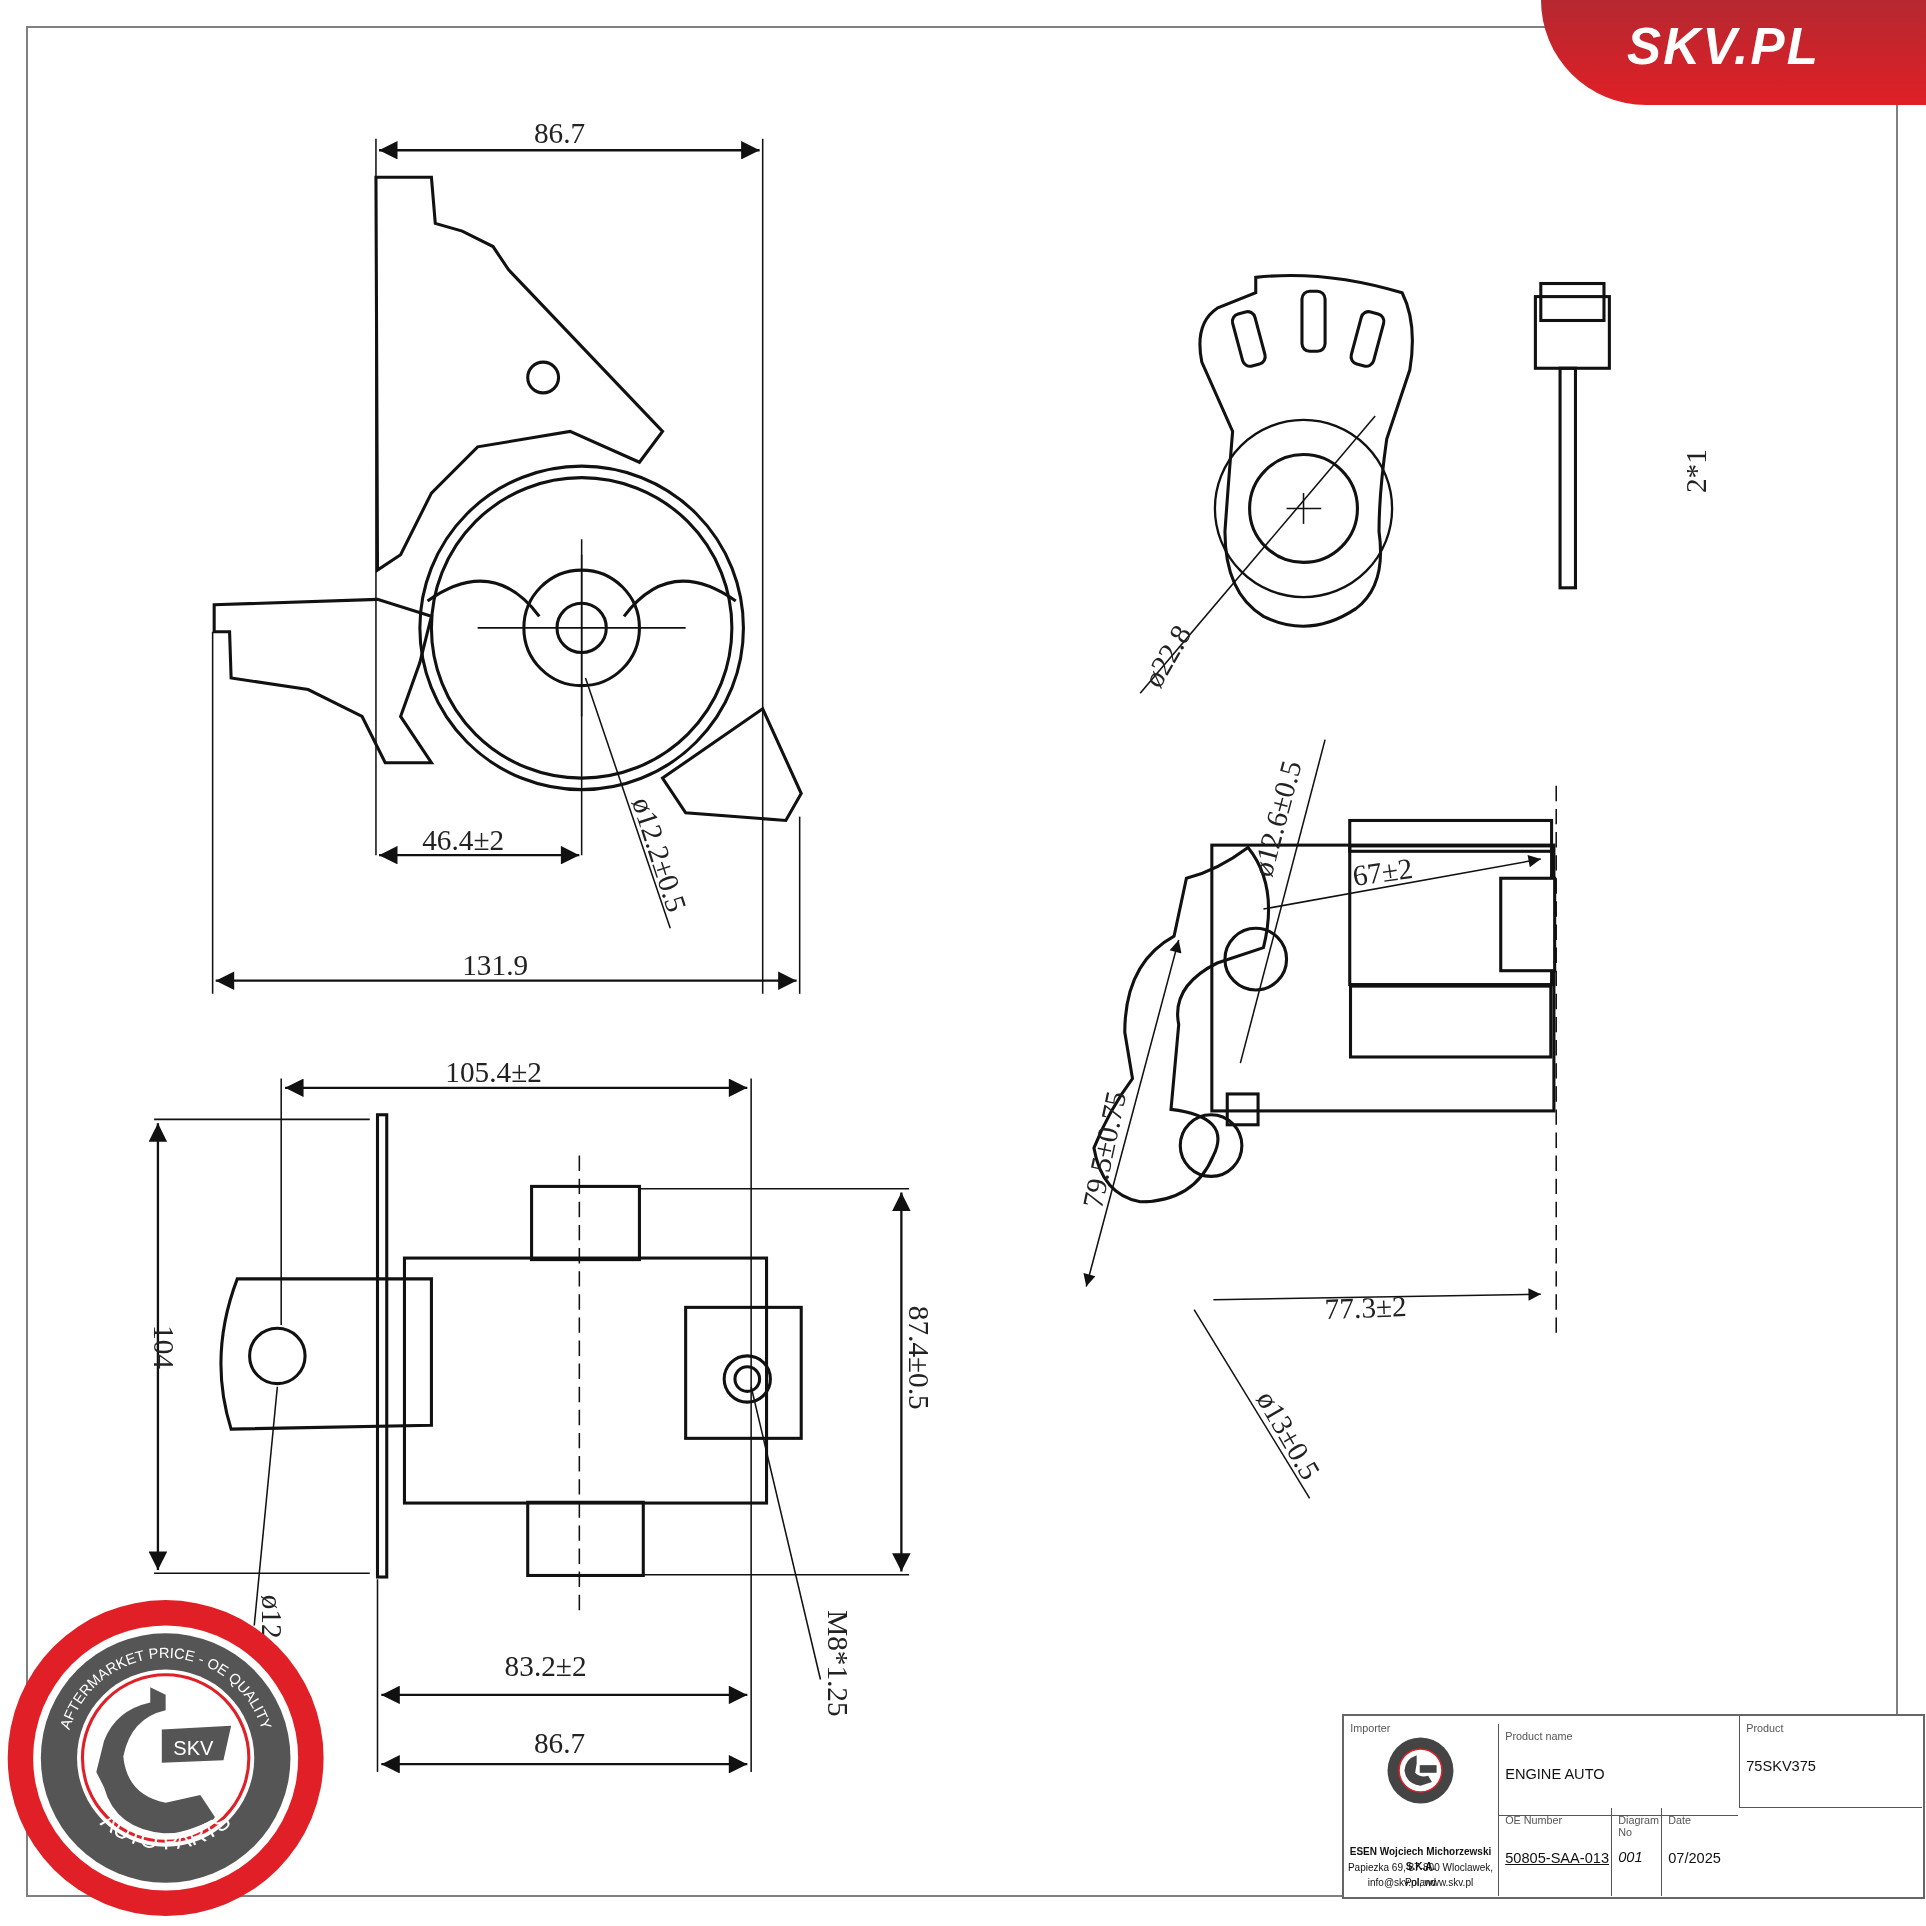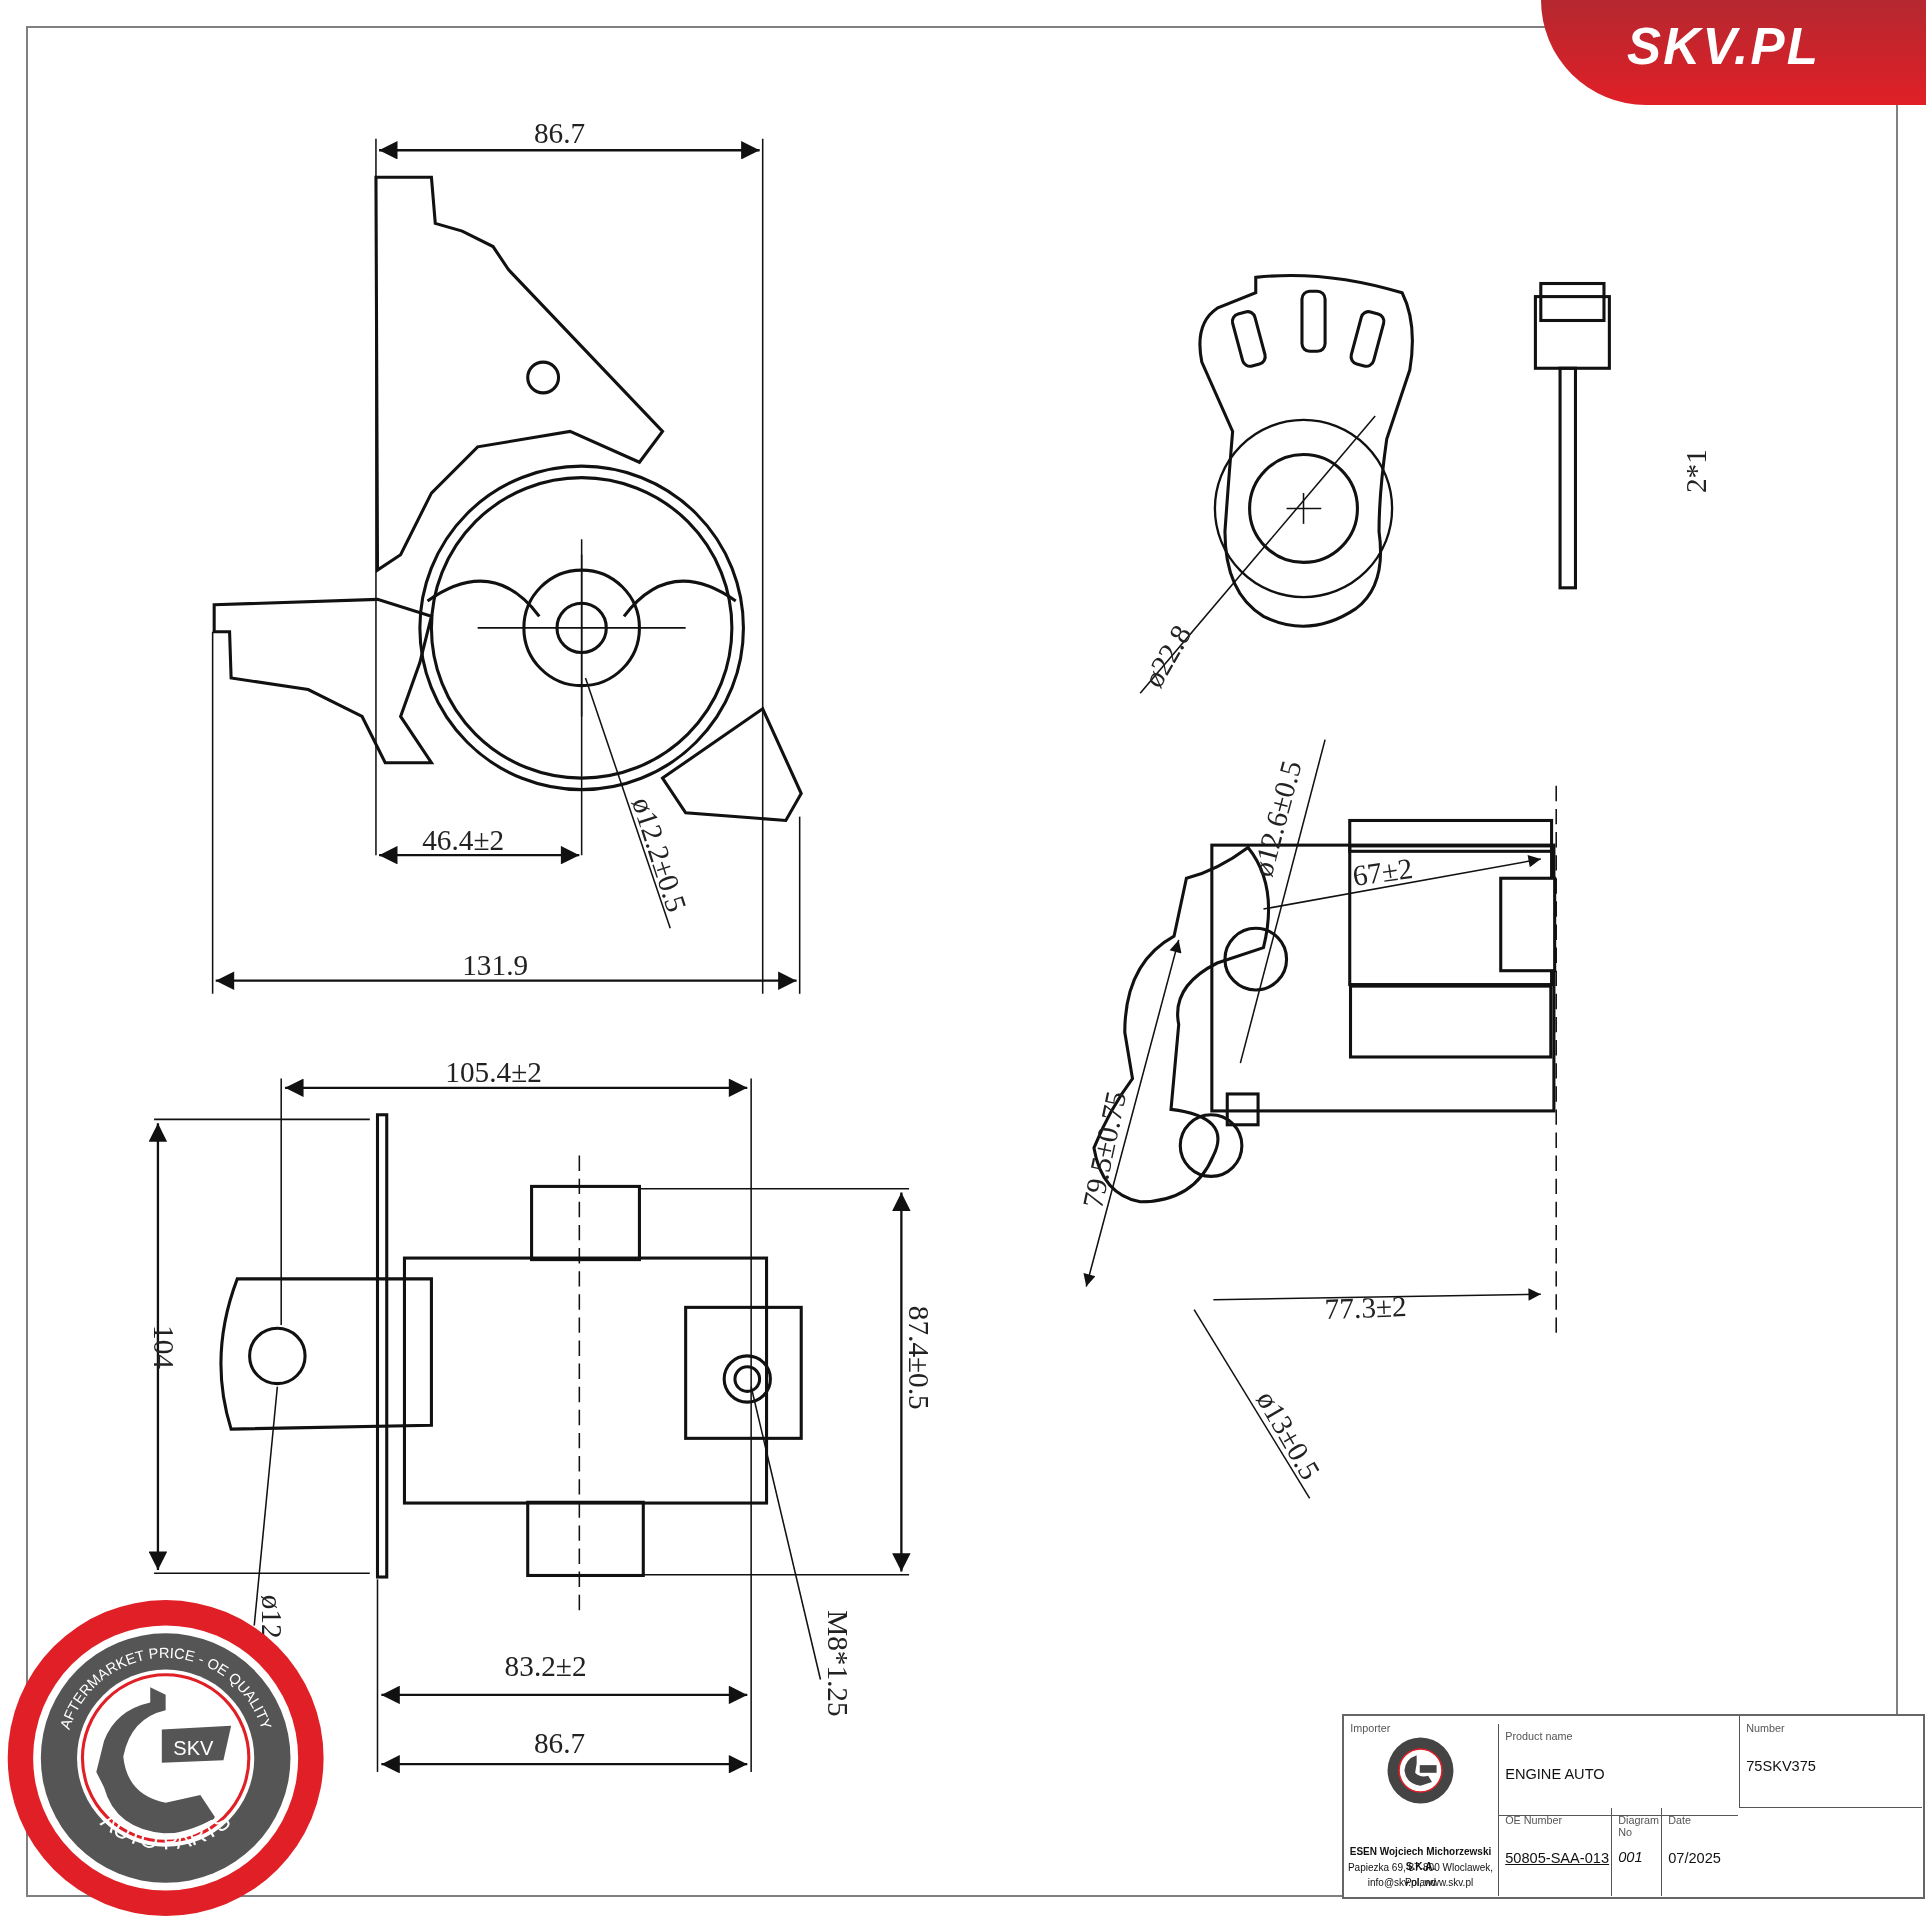--- a/index.html
+++ b/index.html
@@ -163,21 +163,21 @@
     </svg>
     <div class="addr" style="top:129px;font-weight:bold;">ESEN Wojciech Michorzewski S.K.A.</div>
     <div class="addr" style="top:145px;">Papiezka 69, 87-800 Wloclawek, Poland</div>
     <div class="addr" style="top:160px;">info@skv.pl, www.skv.pl</div>
   </div>
   <div class="cell" style="left:154px;top:8px;width:240px;height:92px;border-bottom:1.5px solid #555;">
     <span class="lbl">Product name</span>
     <span class="val" style="top:42px;">ENGINE AUTO</span>
   </div>
   <div class="cell" style="left:395px;top:0;width:183px;height:92px;border-bottom:1.5px solid #555;">
-    <span class="lbl">Number</span>
+    <span class="lbl">Product</span>
     <span class="val" style="top:42px;">75SKV375</span>
   </div>
   <div class="cell" style="left:154px;top:92px;width:113px;height:88px;">
     <span class="lbl">OE Number</span>
     <span class="val" style="top:42px;text-decoration:underline;">50805-SAA-013</span>
   </div>
   <div class="cell" style="left:267px;top:92px;width:51px;height:88px;">
     <span class="lbl">Diagram No</span>
     <span class="val" style="top:41px;font-style:italic;">001</span>
   </div>

